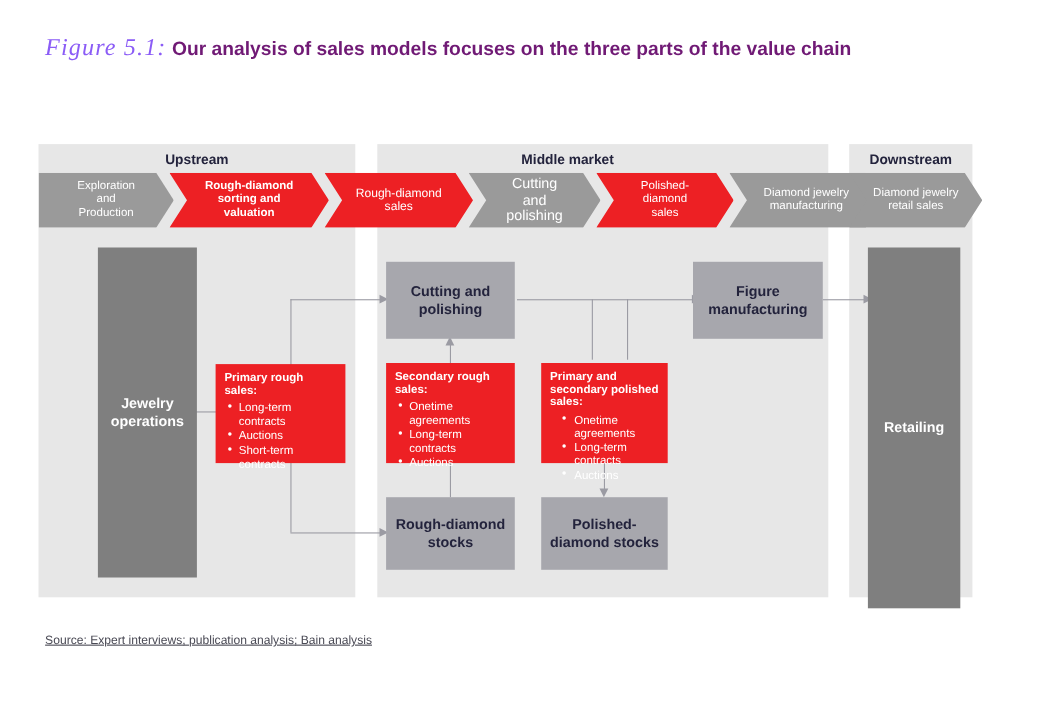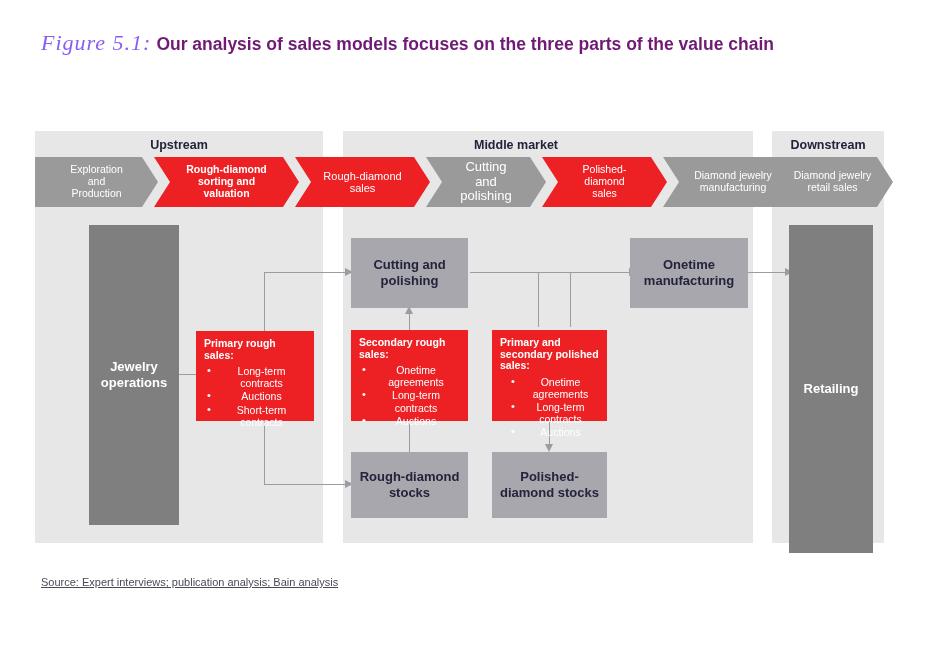--- a/index.html
+++ b/index.html
@@ -127,21 +127,20 @@
     font-weight: bold;
     font-size: 10.5px;
     line-height: 1.1;
     margin-bottom: 4px;
   }
   .node.red.left-title .rb-title { text-align: left; }
   .node.red ul {
     margin: 0;
     padding: 0 0 0 13px;
     list-style: none;
-    text-align: center;
   }
   .node.red li {
     position: relative;
     line-height: 1.16;
     margin-bottom: 1px;
   }
   .node.red li::before {
     content: "\2022";
     position: absolute;
     left: -10px;
@@ -280,21 +279,21 @@
     <span style="white-space:pre-line;">Jewelry
 operations</span>
   </div>
 
   <div class="node mid" style="left:351px; top:238px; width:117px; height:70px;">
     <span style="white-space:pre-line;">Cutting and
 polishing</span>
   </div>
 
   <div class="node mid" style="left:630px; top:238px; width:118px; height:70px;">
-    <span style="white-space:pre-line;">Onetime
+    <span style="white-space:pre-line;">Figure
 manufacturing</span>
   </div>
 
   <div class="node dark" style="left:789px; top:225px; width:84px; height:328px;">
     <span style="white-space:pre-line;">Retailing</span>
   </div>
 
   <div class="node mid" style="left:351px; top:452px; width:117px; height:66px;">
     <span style="white-space:pre-line;">Rough-diamond
 stocks</span>

